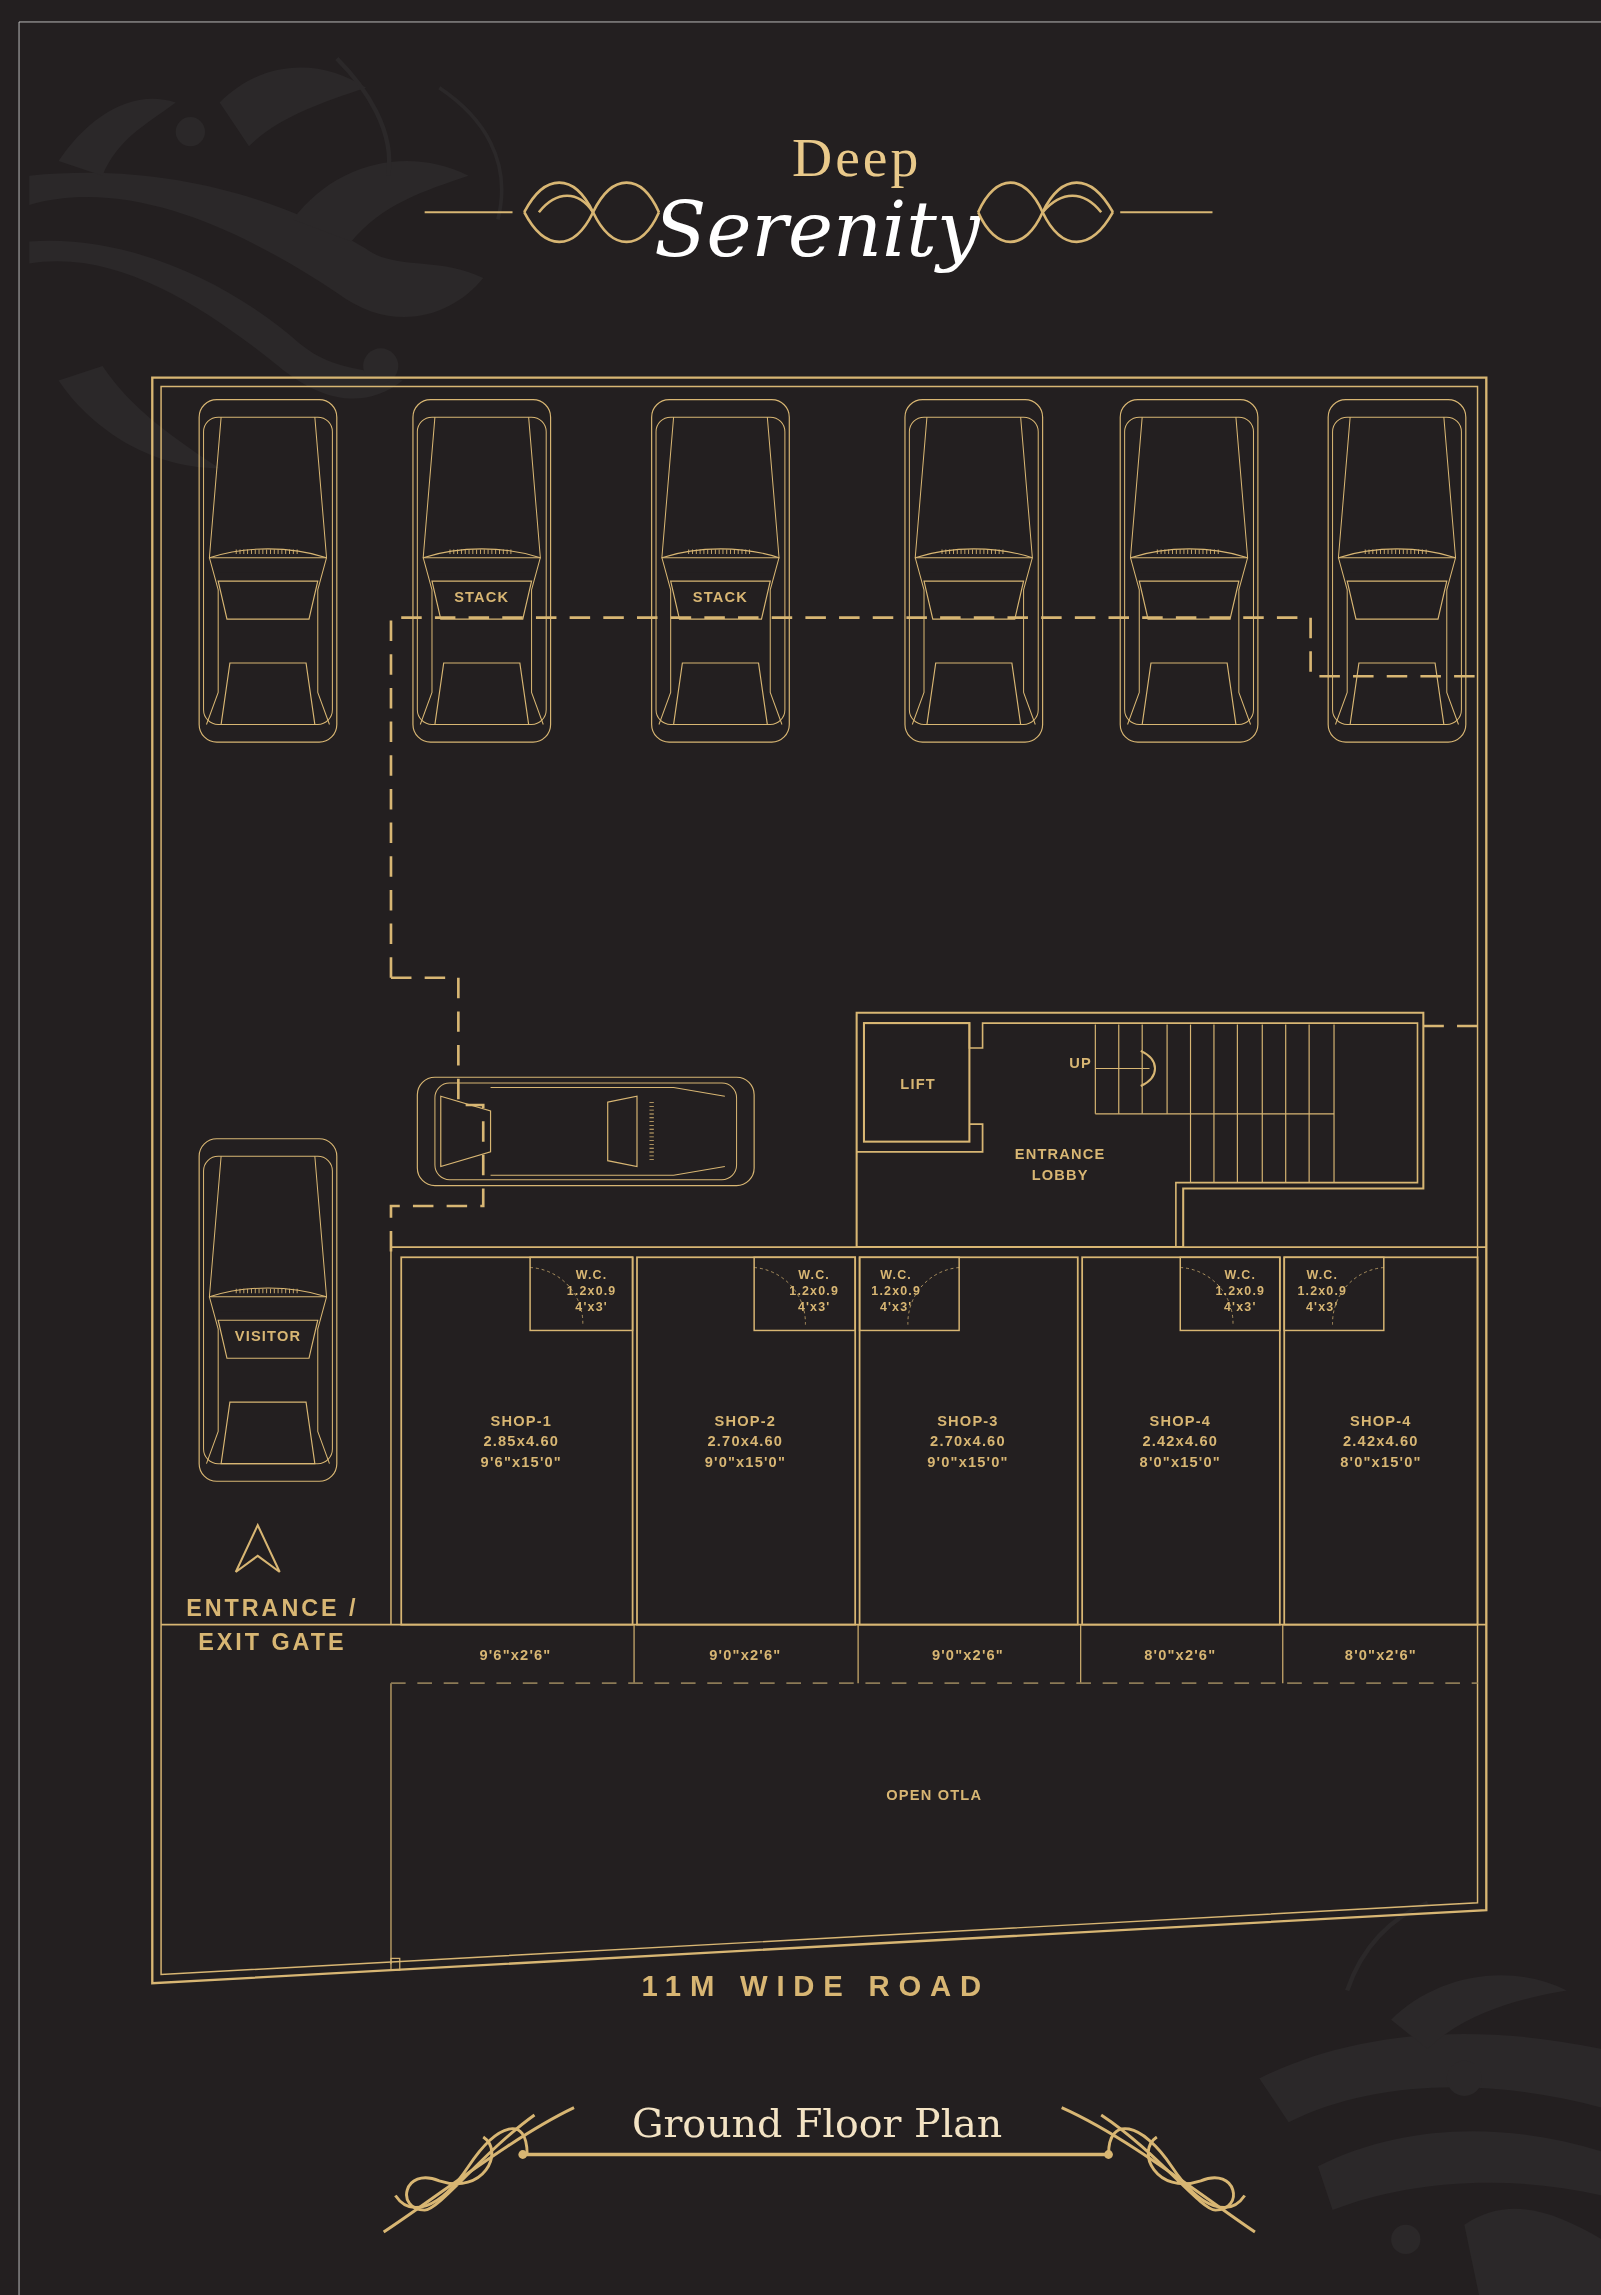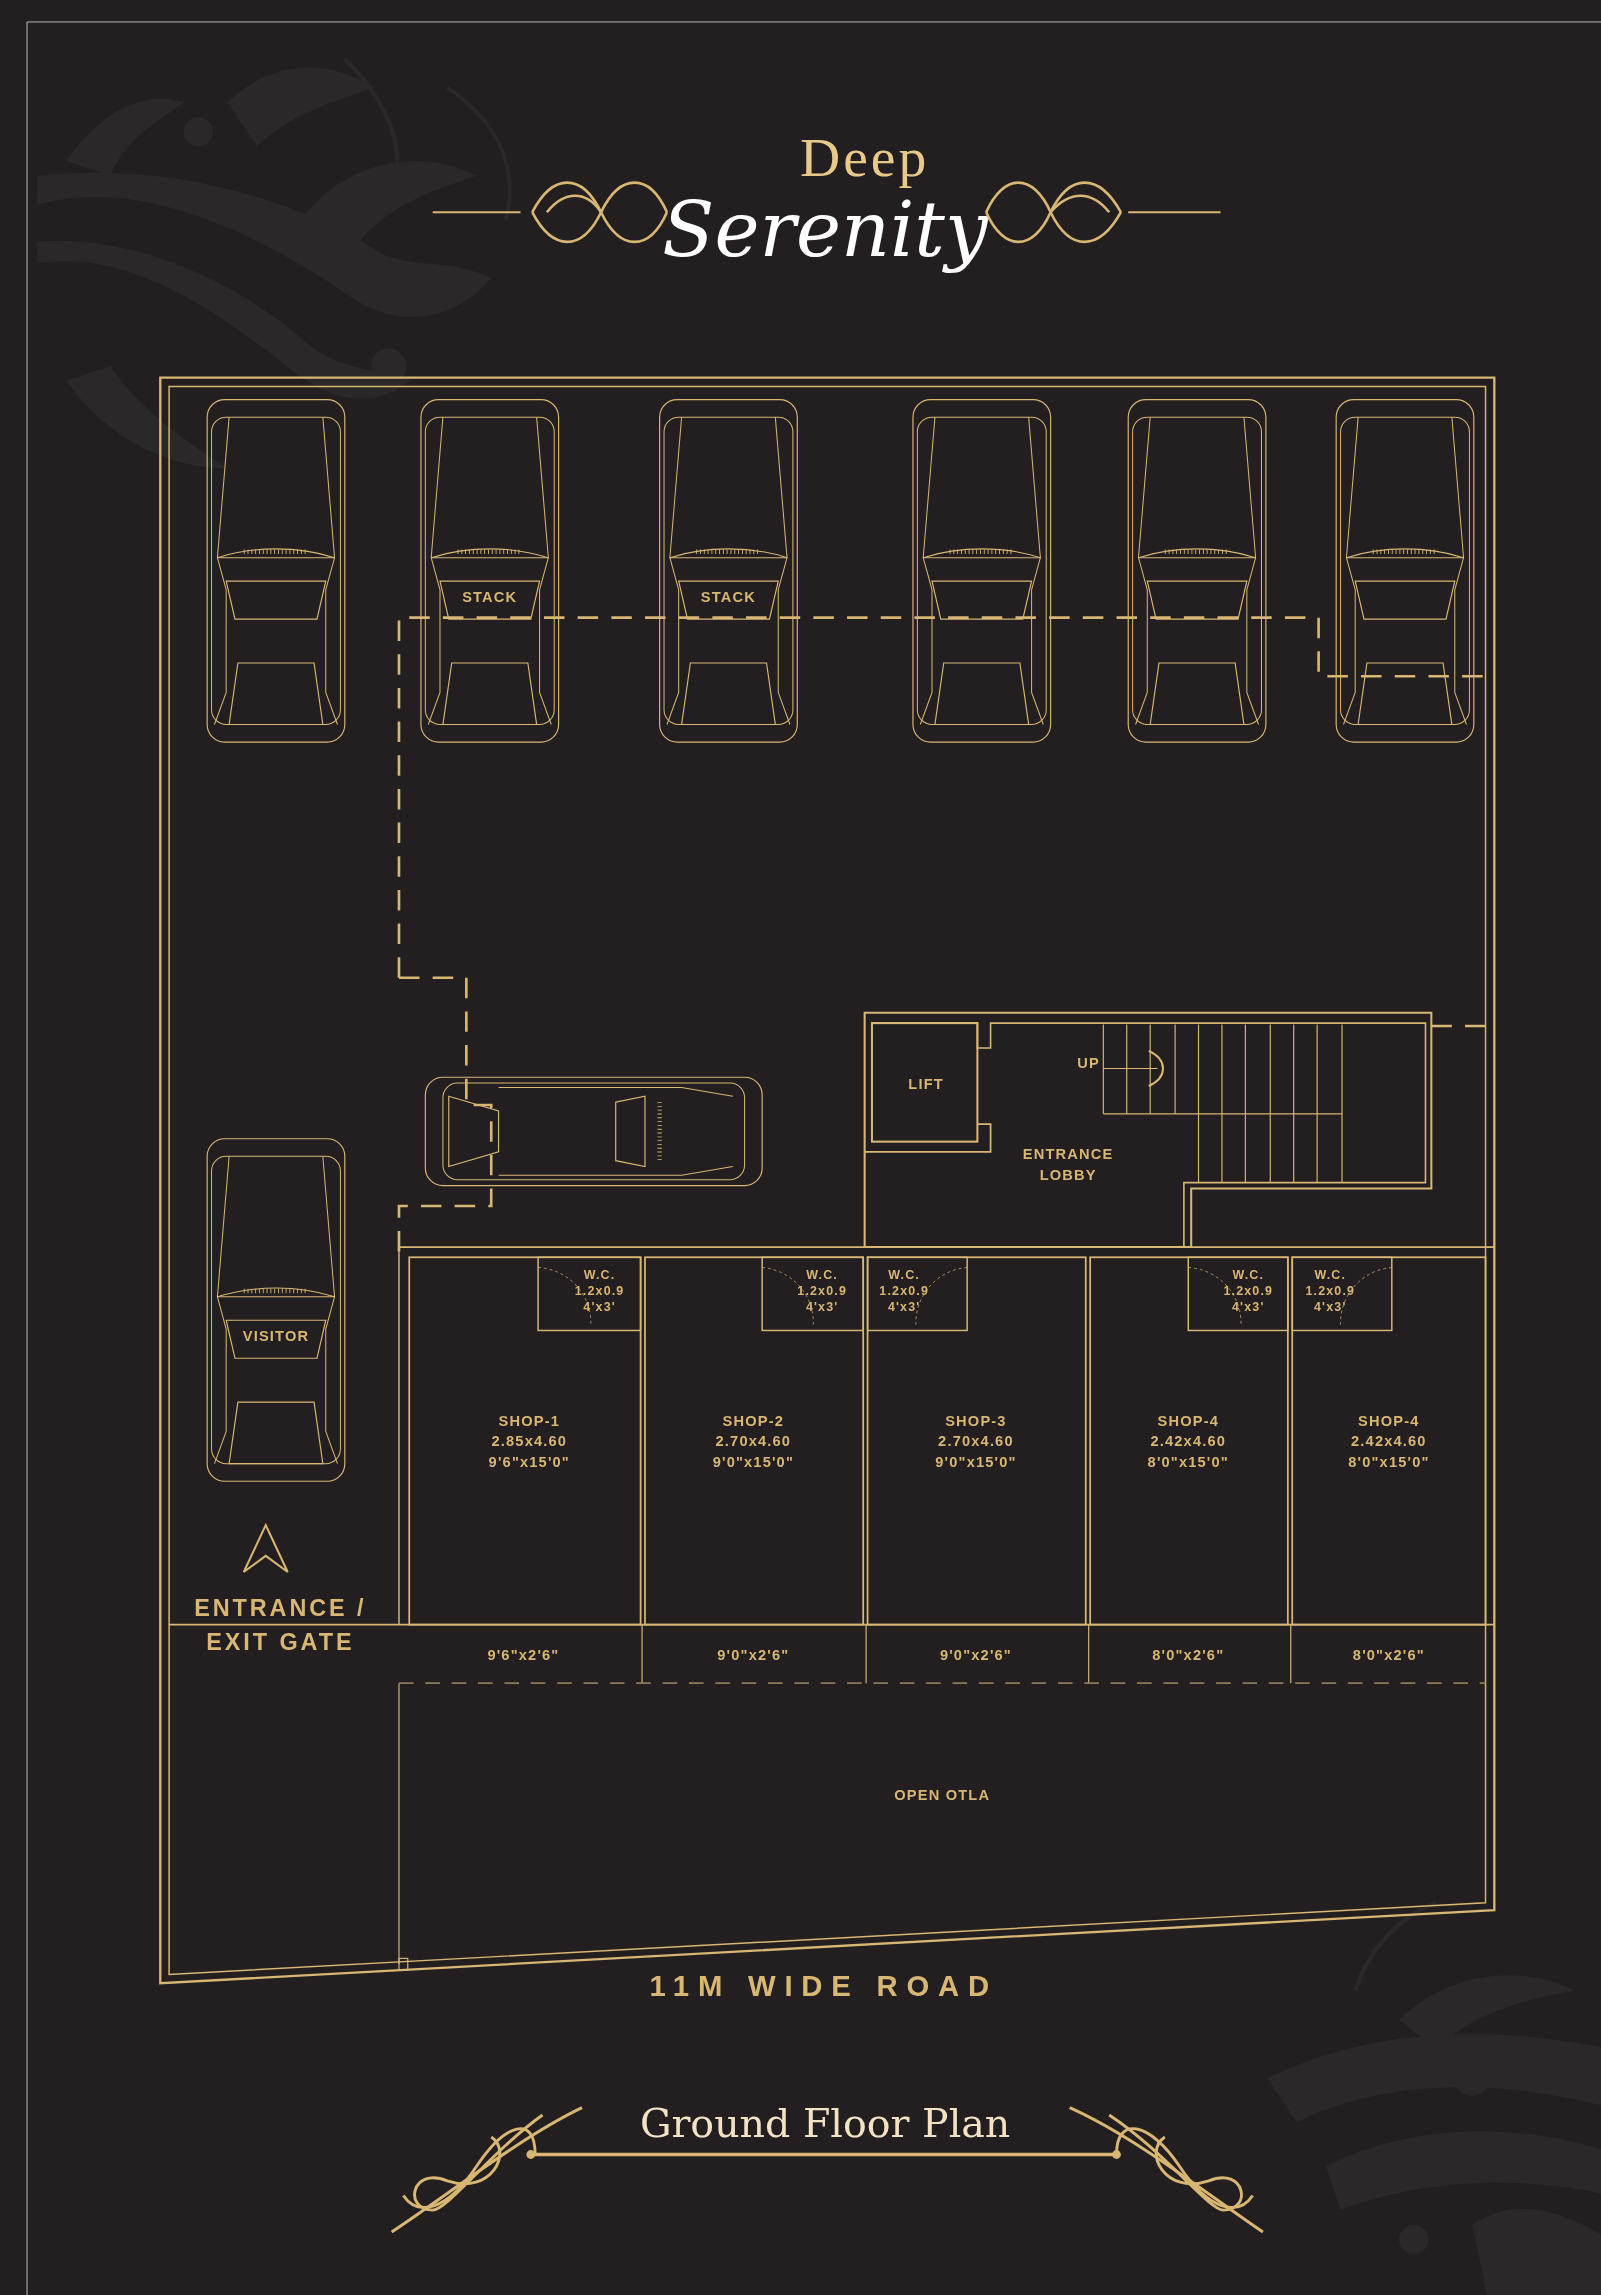--- a/index.html
+++ b/index.html
@@ -1,17 +1,17 @@
 <!DOCTYPE html>
 <html style="font-size:10px"><head>
 <meta charset="utf-8">
 <style>
   html, body { margin:0; padding:0; background:#231f20; }
   body { width:1602px; height:2295px; overflow:hidden; position:relative; }
-  #stage { position:absolute; left:8px; top:0; width:1534px; height:2295px; }
+  #stage { position:absolute; left:0; top:0; width:1534px; height:2295px; }
   svg { display:block; }
   .gold { stroke:#d8b673; fill:none; }
   .lbl { fill:#d8b673; font-family:"Liberation Sans", "DejaVu Sans", sans-serif; font-weight:700; letter-spacing:0.8px; text-anchor:middle; }
   .lbl-sm { font-size:10px; }
   .lbl-xs { font-size:8.5px; }
   .road { fill:#d8b673; font-family:"Liberation Sans", sans-serif; font-weight:700; font-size:20px; letter-spacing:6px; text-anchor:middle; }
   .entry { fill:#d8b673; font-family:"Liberation Sans", sans-serif; font-weight:700; font-size:16px; letter-spacing:2px; text-anchor:middle; }
   .title-deep { fill:#e9c98a; font-family:"Liberation Serif", serif; font-size:38px; letter-spacing:2px; text-anchor:middle; }
   .title-ser { fill:#ffffff; font-family:"DejaVu Serif", serif; font-style:italic; font-size:52px; text-anchor:middle; }
   .plan-title { fill:#f3e3c4; font-family:"DejaVu Serif", serif; font-size:27px; text-anchor:middle; }

